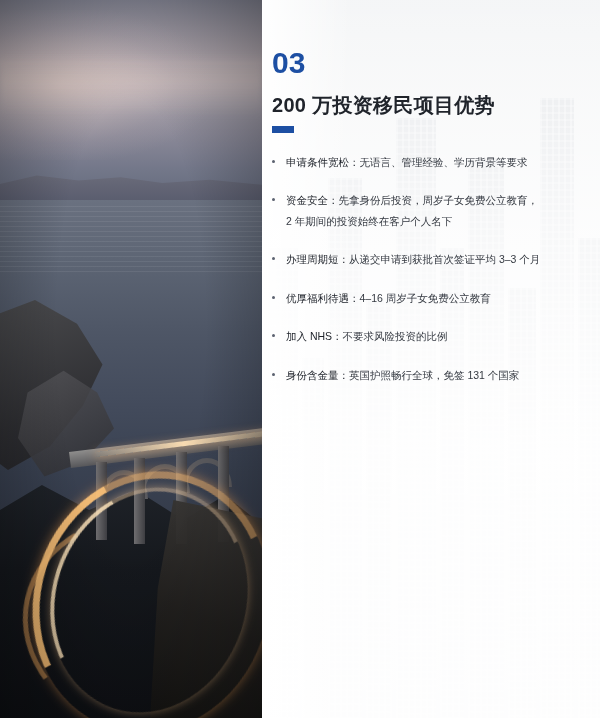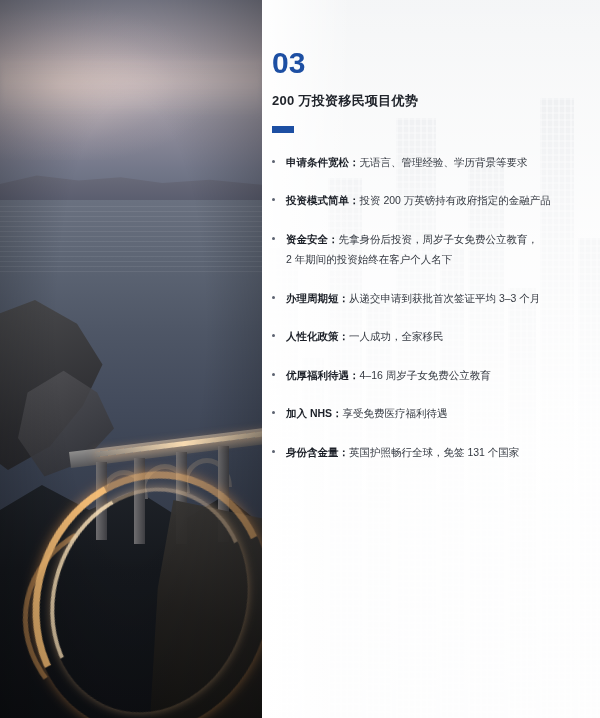--- a/index.html
+++ b/index.html
@@ -250,21 +250,21 @@
     left: 10px;
     top: 126px;
     width: 22px;
     height: 7px;
     background: #1d4fa3;
   }
   .section-title {
     position: absolute;
     left: 10px;
     top: 92px;
-    font-size: 13px;
+    font-size: 20px;
     font-weight: 700;
     color: #20242b;
     letter-spacing: .3px;
     white-space: nowrap;
   }
 
   .bullets {
     position: absolute;
     left: 10px;
     top: 152px;
@@ -282,21 +282,21 @@
   .bullet .dot {
     position: absolute;
     left: 0;
     top: 8px;
     width: 3px;
     height: 3px;
     background: #5c6270;
     border-radius: 50%;
   }
   .bullet .lead {
-    font-weight: 700;
+    font-weight: 400;
     color: #1c2028;
   }
   .bullet .rest {
     color: #343941;
     margin-top: 16px;
   }
   .bullet .line2 {
     display: block;
     color: #343941;
   }
@@ -355,49 +355,41 @@
 
     <div class="section-title">200 万投资移民项目优势</div>
 
     <div class="bullets">
 
       <div class="bullet">
         <span class="dot"></span>
         <span class="lead">申请条件宽松：</span><span class="rest">无语言、管理经验、学历背景等要求</span>
       </div>
 
-      <div class="bullet">
-        <span class="dot"></span>
-        <span class="lead">投资模式简单：</span><span class="rest">投资 200 万英镑持有政府指定的金融产品</span>
-      </div>
 
       <div class="bullet">
         <span class="dot"></span>
         <span class="lead">资金安全：</span><span class="rest">先拿身份后投资，周岁子女免费公立教育，</span>
         <span class="line2">2 年期间的投资始终在客户个人名下</span>
       </div>
 
       <div class="bullet">
         <span class="dot"></span>
         <span class="lead">办理周期短：</span><span class="rest">从递交申请到获批首次签证平均 3–3 个月</span>
       </div>
 
-      <div class="bullet">
-        <span class="dot"></span>
-        <span class="lead">人性化政策：</span><span class="rest">一人成功，全家移民</span>
-      </div>
 
       <div class="bullet">
         <span class="dot"></span>
         <span class="lead">优厚福利待遇：</span><span class="rest">4–16 周岁子女免费公立教育</span>
       </div>
 
       <div class="bullet">
         <span class="dot"></span>
-        <span class="lead">加入 NHS：</span><span class="rest">享受免费医疗福利待遇</span>
+        <span class="lead">加入 NHS：</span><span class="rest">不要求风险投资的比例</span>
       </div>
 
       <div class="bullet">
         <span class="dot"></span>
         <span class="lead">身份含金量：</span><span class="rest">英国护照畅行全球，免签 131 个国家</span>
       </div>
 
     </div>
   </div>
 </div>

